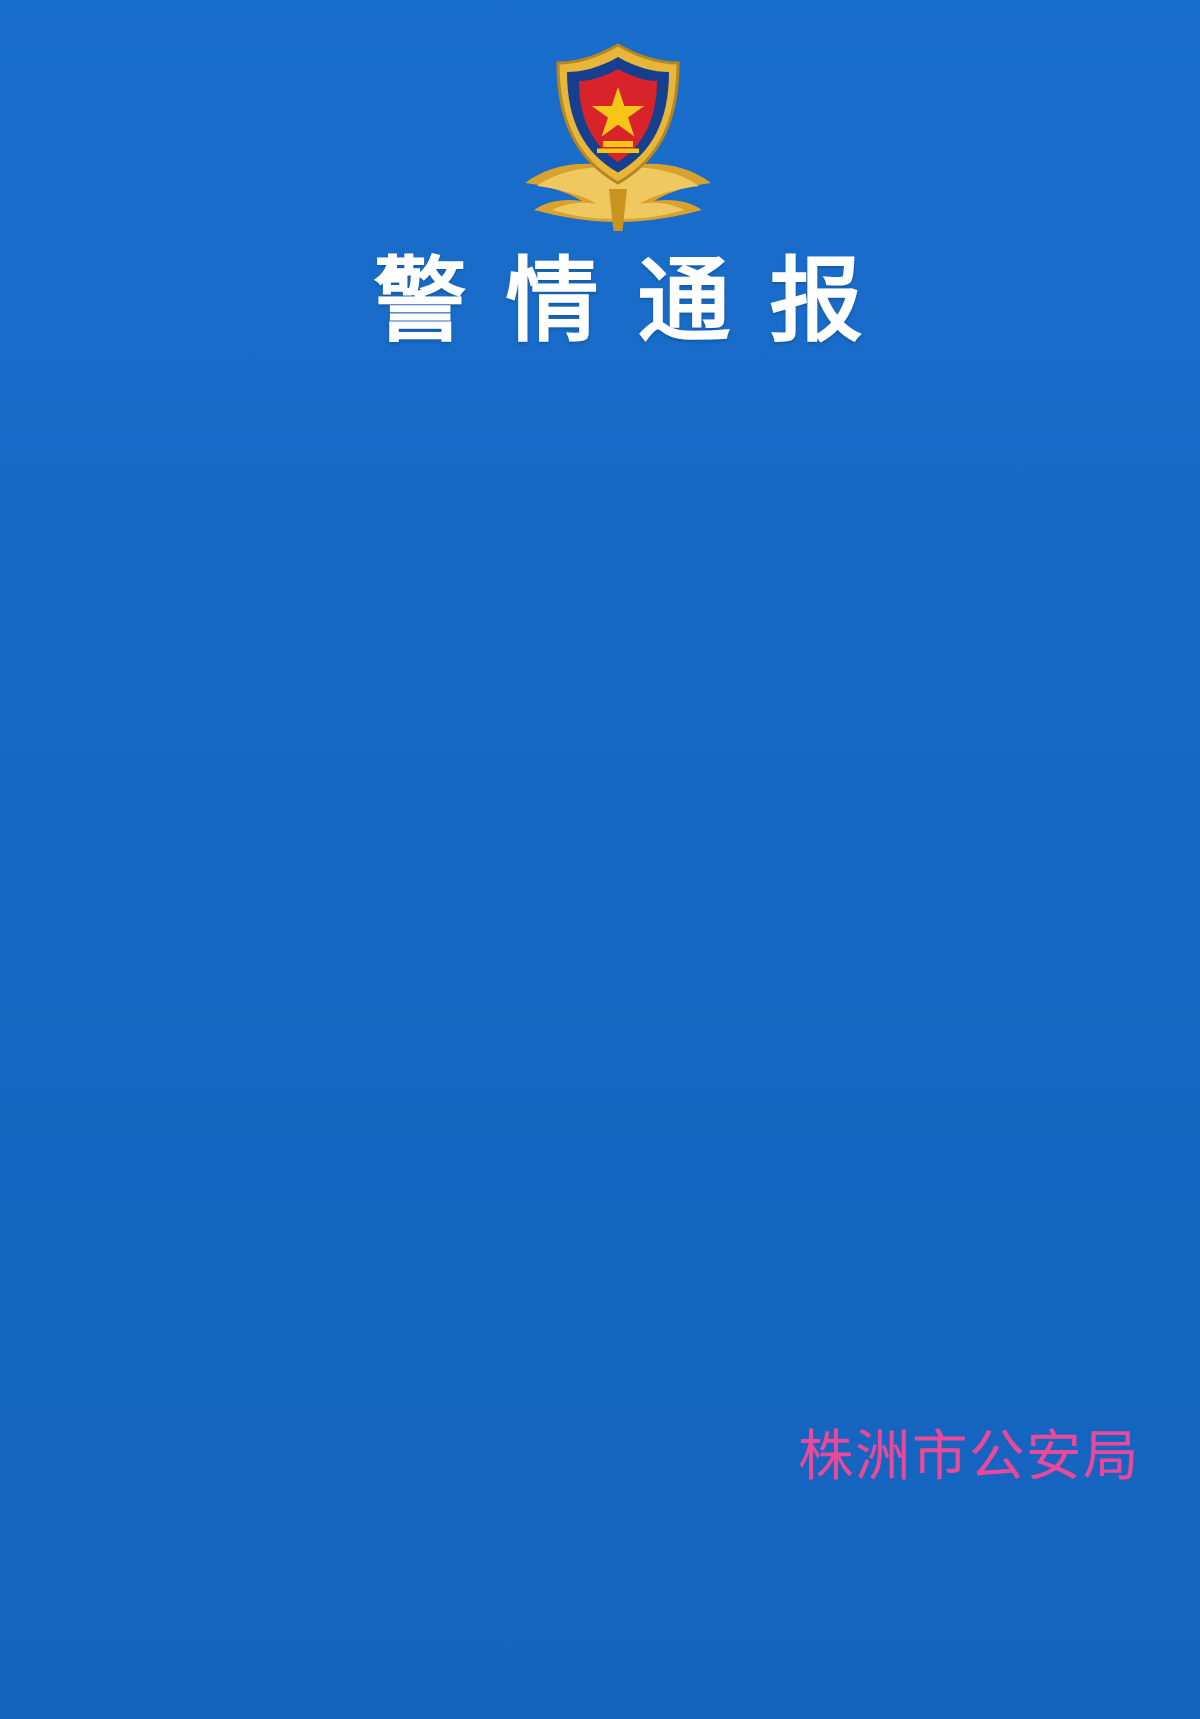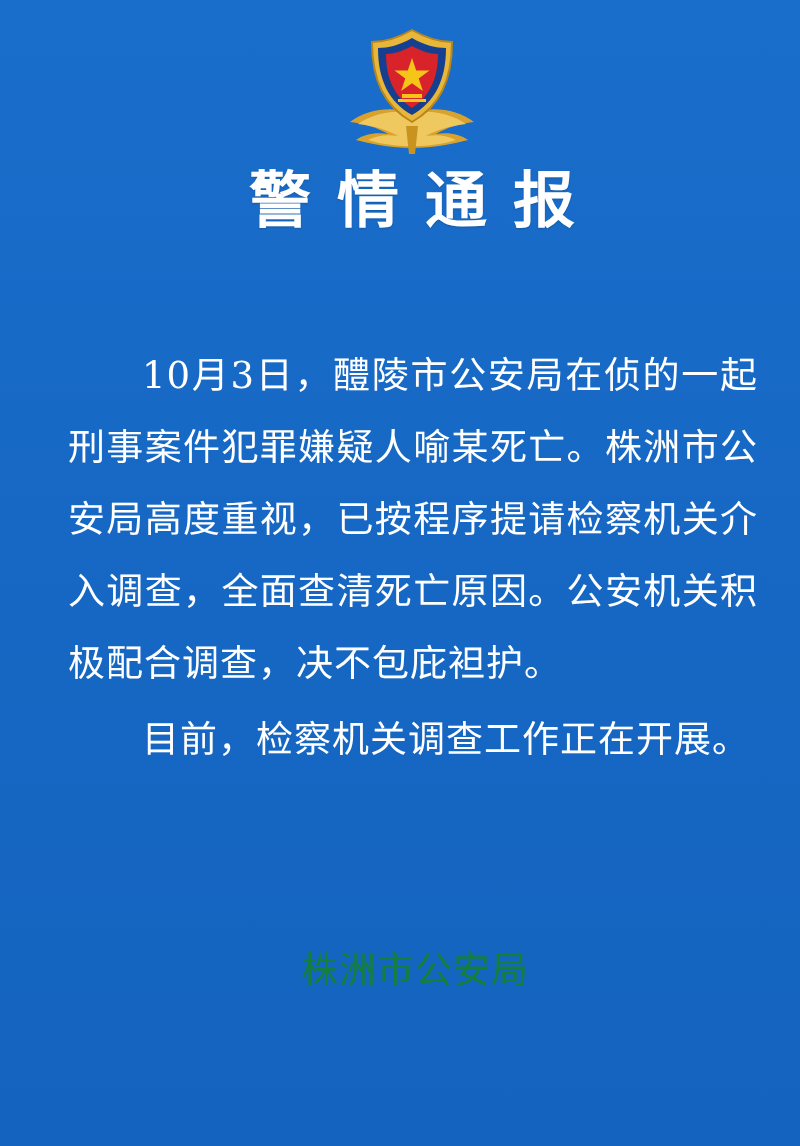--- a/index.html
+++ b/index.html
@@ -77,25 +77,25 @@
     margin: 0 0 4px 0;
     text-indent: 74px;
   }
 
   
   .signature {
     position: absolute;
     right: 52px;
     top: 940px;
     width: 690px;
-    text-align: center;
+    text-align: right;
     font-size: 37px;
     line-height: 62px;
     letter-spacing: 1px;
-    color: #15803d;
+    color: #ec4899;
   }
   .sig-line { display: block; }
 </style>
 </head>
 <body>
 
 <div class="page">
 
   <div class="emblem-wrap">
     <div class="emblem">
@@ -121,22 +121,18 @@
         <polygon points="80,32 84.2,44.6 97.5,44.6 86.7,52.4 90.9,65 80,57.2 69.1,65 73.3,52.4 62.5,44.6 75.8,44.6" fill="#f5c518"></polygon>
 
         <rect x="70" y="68" width="20" height="4" fill="#f5c518"></rect>
         <rect x="66" y="73" width="28" height="3" fill="#f5c518"></rect>
       </svg>
     </div>
   </div>
 
   <div class="title">警情通报</div>
 
-  <div class="body-text">
-    <p class="para">10月3日，醴陵市公安局在侦的一起刑事案件犯罪嫌疑人喻某死亡。株洲市公安局高度重视，已按程序提请检察机关介入调查，全面查清死亡原因。公安机关积极配合调查，决不包庇袒护。</p>
-    <p class="para">目前，检察机关调查工作正在开展。</p>
-  </div>
 
   <div class="signature">
     <span class="sig-line">株洲市公安局</span>
   </div>
 
 </div>
 
 </body></html>

